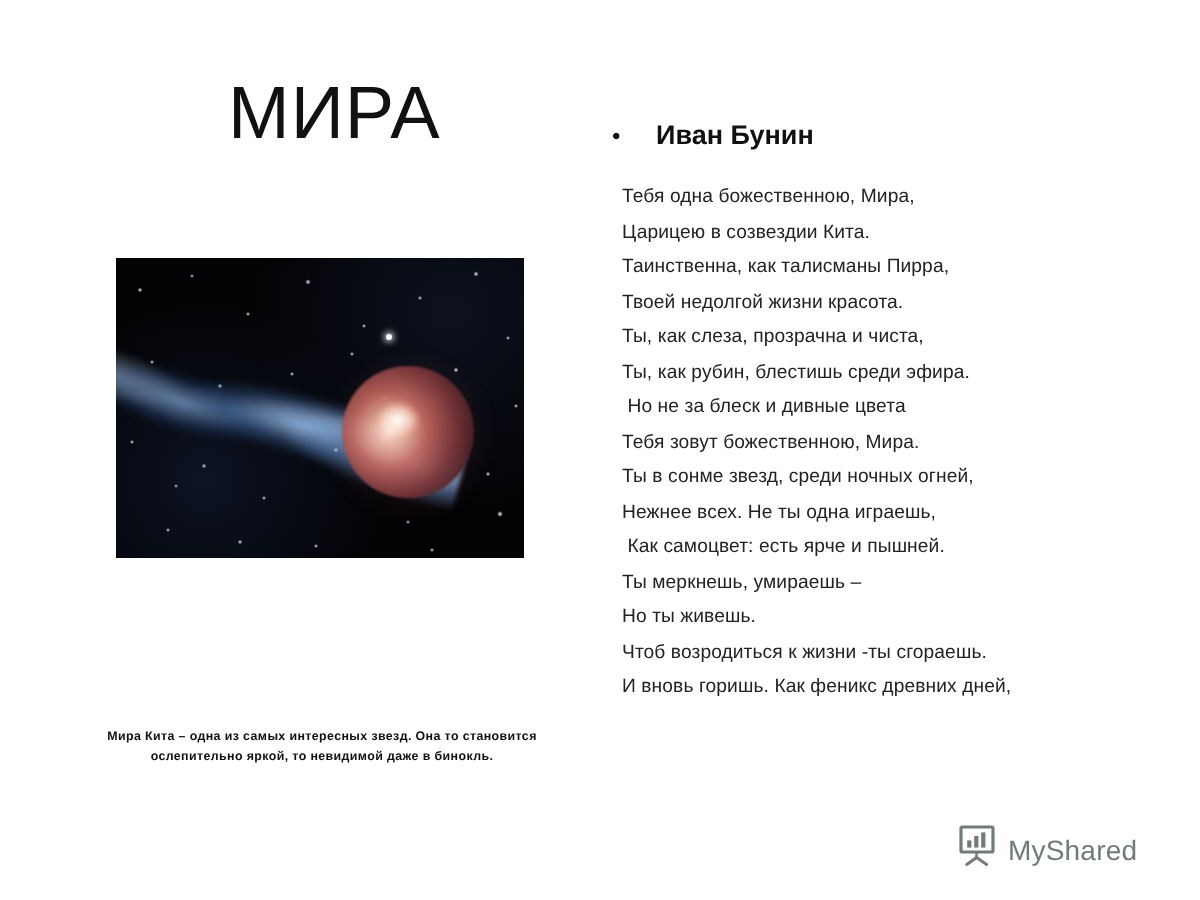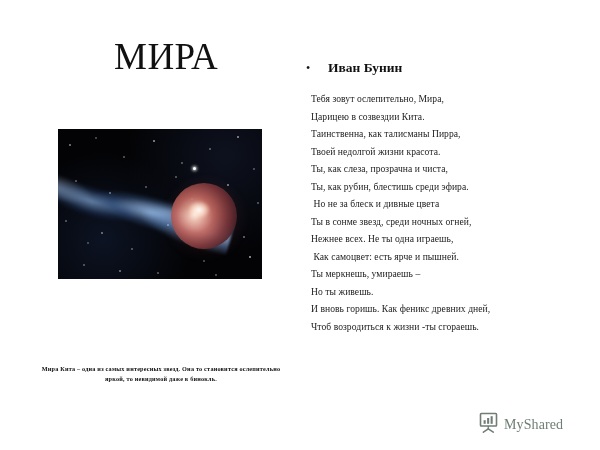--- a/index.html
+++ b/index.html
@@ -12,21 +12,20 @@
     height: 450px;
     font-family: "Liberation Sans", sans-serif;
     color: #1a1a1a;
     overflow: hidden;
   }
   .slide {
     position: relative;
     width: 600px;
     height: 414px;
     background: #ffffff;
-    font-family: Liberation Serif, serif;
   }
 
   
   .slide-title {
     position: absolute;
     left: 114px;
     top: 36px;
     font-size: 37px;
     line-height: 42px;
     font-weight: 400;
@@ -242,34 +241,35 @@
   </div>
 
   <div class="photo-caption">Мира Кита – одна из самых интересных звезд. Она то становится ослепительно яркой, то невидимой даже в бинокль.</div>
 
   <div class="author-row">
     <span class="author-bullet">•</span>
     <span class="author-name">Иван Бунин</span>
   </div>
 
   <div class="poem">
-    <div class="poem-line">Тебя зовут ослепительно, Мира,</div>
+    <div class="poem-line">Тебя одна божественною, Мира,</div>
     <div class="poem-line">Царицею в созвездии Кита.</div>
     <div class="poem-line">Таинственна, как талисманы Пирра,</div>
     <div class="poem-line">Твоей недолгой жизни красота.</div>
     <div class="poem-line">Ты, как слеза, прозрачна и чиста,</div>
     <div class="poem-line">Ты, как рубин, блестишь среди эфира.</div>
     <div class="poem-line"> Но не за блеск и дивные цвета</div>
+    <div class="poem-line">Тебя зовут божественною, Мира.</div>
     <div class="poem-line">Ты в сонме звезд, среди ночных огней,</div>
     <div class="poem-line">Нежнее всех. Не ты одна играешь,</div>
     <div class="poem-line"> Как самоцвет: есть ярче и пышней.</div>
     <div class="poem-line">Ты меркнешь, умираешь –</div>
     <div class="poem-line">Но ты живешь.</div>
+    <div class="poem-line">Чтоб возродиться к жизни -ты сгораешь.</div>
     <div class="poem-line">И вновь горишь. Как феникс древних дней,</div>
-    <div class="poem-line">Чтоб возродиться к жизни -ты сгораешь.</div>
   </div>
 
   <div class="watermark">
     <span>
       <svg width="21" height="21" viewBox="0 0 21 21" aria-hidden="true">
         <rect x="2.5" y="1.5" width="16" height="12.5" rx="0.8" fill="#ffffff" stroke="#6f7d74" stroke-width="1.6"></rect>
         <rect x="5.6" y="8.2" width="2.1" height="3.6" fill="#6f7d74"></rect>
         <rect x="9.1" y="6.0" width="2.1" height="5.8" fill="#6f7d74"></rect>
         <rect x="12.6" y="4.2" width="2.1" height="7.6" fill="#6f7d74"></rect>
         <rect x="9.6" y="14.0" width="1.3" height="3.4" fill="#6f7d74"></rect>

